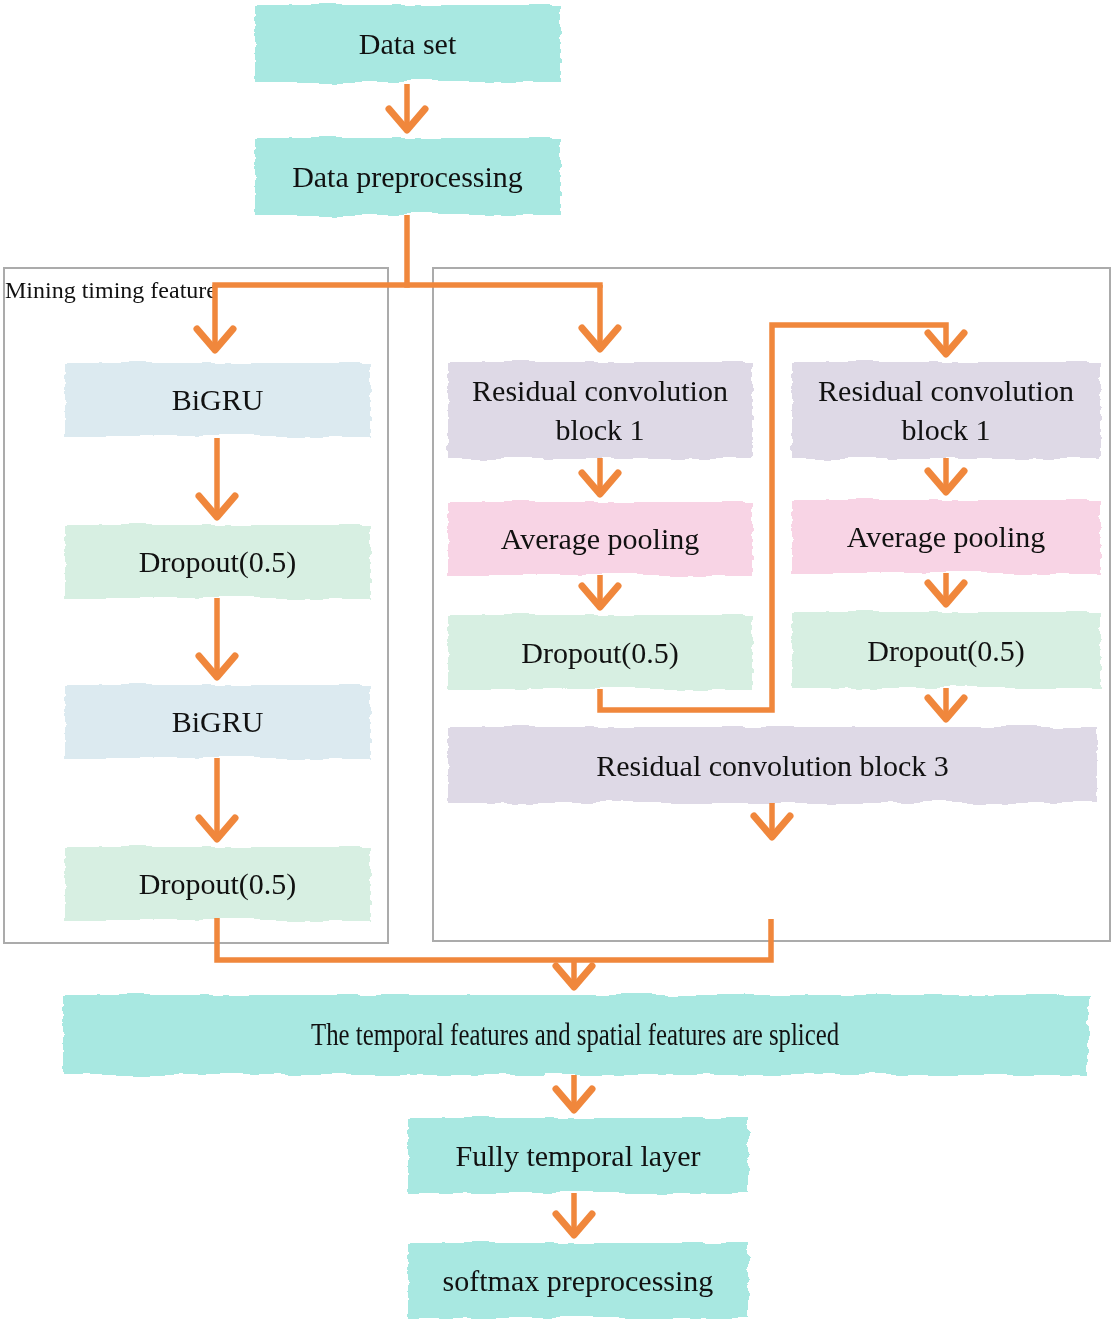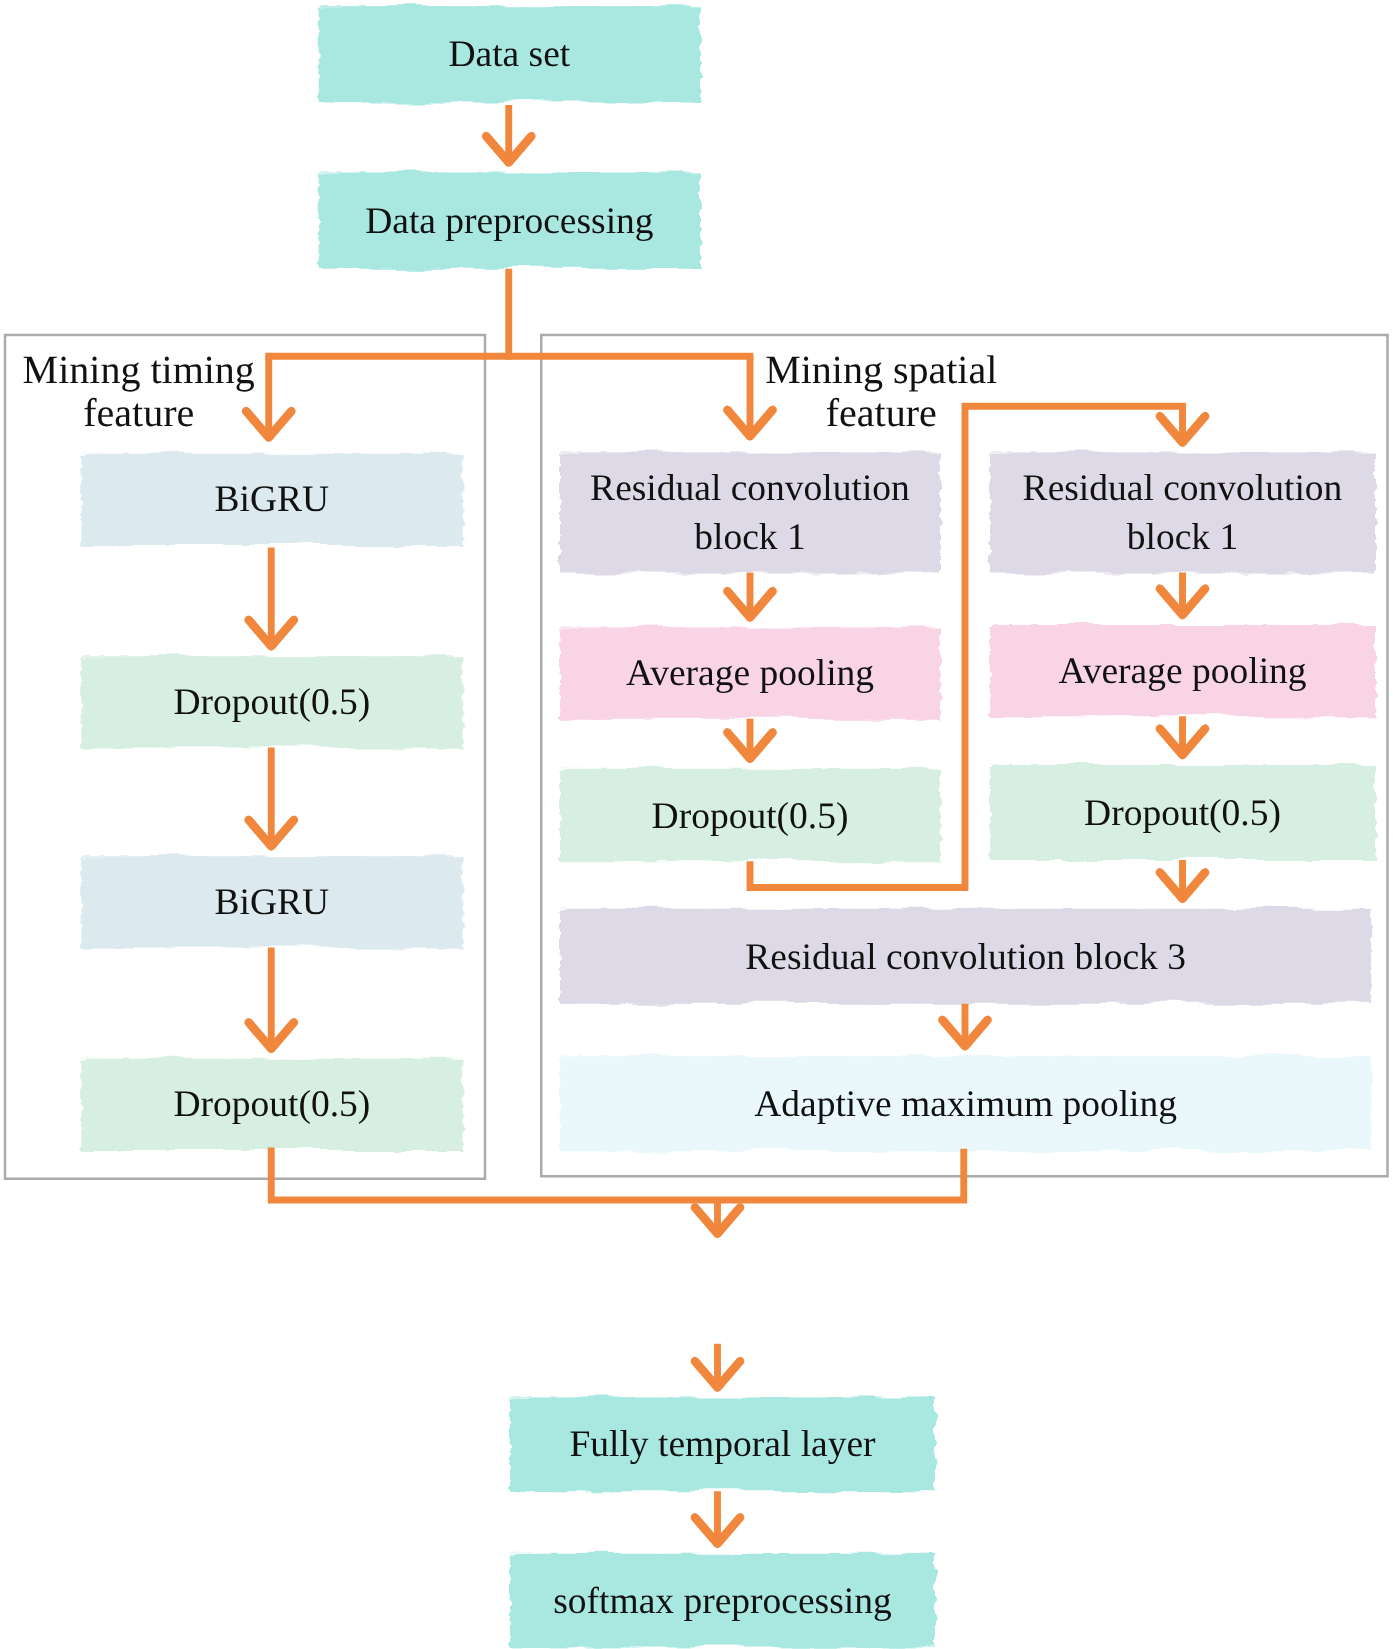--- a/index.html
+++ b/index.html
@@ -34,21 +34,21 @@
   
   .group{
     position:absolute;
     border:2px solid var(--group-border,#ababab);
     z-index:1;
     background:transparent;
   }
   .group-label{
     position:absolute;
     text-align:center;
-    font-size:32px;line-height:1.08;
+    font-size:24px;line-height:1.08;
     z-index:2;
   }
   
   #arrows{
     position:absolute;left:0;top:0;z-index:3;
     pointer-events:none;
   }
   #arrows polyline{
     fill:none;
     stroke:var(--arrow,#f0873c);
@@ -68,21 +68,20 @@
         <feTurbulence type="fractalNoise" baseFrequency="0.02 0.085" numOctaves="3" seed="7" result="n"></feTurbulence>
         <feDisplacementMap in="SourceGraphic" in2="n" scale="9" xChannelSelector="R" yChannelSelector="G"></feDisplacementMap>
       </filter>
     </defs>
   </svg>
 
   <div class="group" style="left:3px;top:267px;width:382px;height:673px"></div>
   <div class="group" style="left:432px;top:267px;width:675px;height:671px"></div>
 
   <div class="group-label" style="left:5px;top:278px;width:212px">Mining timing feature</div>
-  <div class="group-label" style="left:576px;top:278px;width:258px">Mining spatial feature</div>
 
   <div class="node" style="left: 255px; top: 5px; width: 305px; height: 77px; font-family: Liberation Serif, serif; --bg: #a8e8e1;">
       <span class="lbl">Data set</span>
     </div>
 
   <div class="node" style="left: 255px; top: 138px; width: 305px; height: 77px; text-align: center; --bg: #a8e8e1;">
       <span class="lbl">Data preprocessing</span>
     </div>
 
   <div class="node" style="left: 65px; top: 363px; width: 305px; height: 73px; --bg: #dceaf0;">
@@ -122,24 +121,24 @@
     </div>
 
   <div class="node" style="left: 792px; top: 612px; width: 308px; height: 76px; --bg: #d7efe2;">
       <span class="lbl">Dropout(0.5)</span>
     </div>
 
   <div class="node" style="left: 448px; top: 727px; width: 649px; height: 76px; text-align: right; --bg: #ded9e6;">
       <span class="lbl">Residual convolution block 3</span>
     </div>
 
-  <div class="node" style="left: 448px; top: 845px; width: 649px; height: 76px; --bg: #eaf7fb;">
-      <span class="lbl">Adaptive maximum pooling</span>
+
+  <div class="node condensed" style="left: 63px; top: 995px; width: 1025px; height: 80px; --bg: #a8e8e1;">
+      <span class="lbl">The temporal features and spatial features are spliced</span>
     </div>
-
 
   <div class="node" style="left: 408px; top: 1118px; width: 340px; height: 75px; --bg: #a8e8e1;">
       <span class="lbl">Fully temporal layer</span>
     </div>
 
   <div class="node" style="left: 408px; top: 1243px; width: 340px; height: 75px; --bg: #a8e8e1;">
       <span class="lbl">softmax preprocessing</span>
     </div>
 
   <svg id="arrows" width="1114" height="1319" viewBox="0 0 1114 1319">

